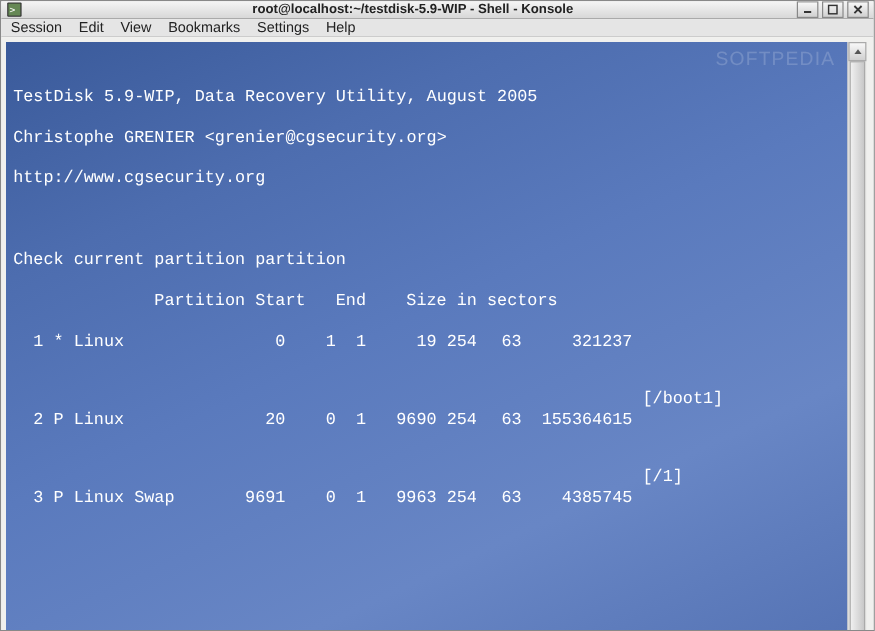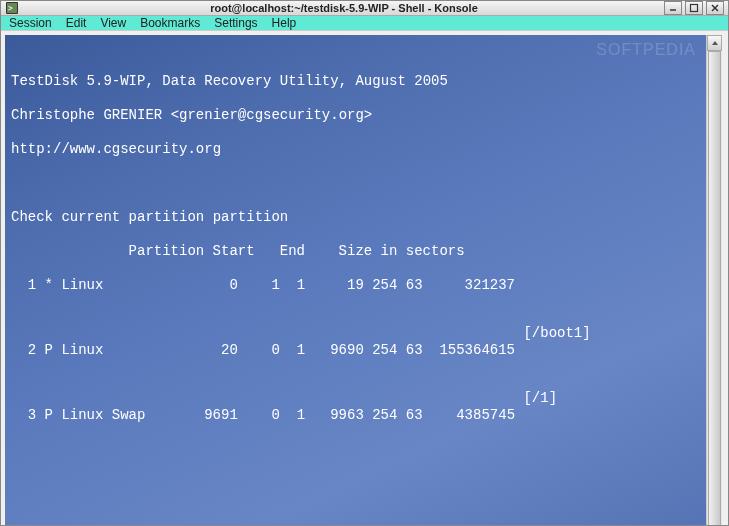--- a/index.html
+++ b/index.html
@@ -50,21 +50,21 @@
       border: 1px solid #888;
       background: linear-gradient(to bottom, #f8f8f8, #d0d0d0);
       display: flex;
       align-items: center;
       justify-content: center;
       font-size: 10px;
       line-height: 1;
       cursor: pointer;
     }
     .menubar {
-      background: #5eead4;
+      background: #e5e5e5;
       border-bottom: 1px solid #ccc;
       height: 24px;
       display: flex;
       align-items: center;
       padding: 0 8px;
       gap: 14px;
     }
     .menubar span {
       font-size: 12px;
       color: #222;
@@ -124,21 +124,21 @@
       display: flex;
     }
     .c-n { width: 3ch; text-align: right; }
     .c-f { width: 2ch; }
     .c-name { width: 16ch; }
     .c-sc { width: 6ch; text-align: right; }
     .c-sh { width: 5ch; text-align: right; }
     .c-ss { width: 3ch; text-align: right; }
     .c-ec { width: 7ch; text-align: right; }
     .c-eh { width: 4ch; text-align: right; }
-    .c-es { width: 3ch; text-align: right; }
+    .c-es { width: 3ch; text-align: right; margin-left: 12px; }
     .c-sz { width: 11ch; text-align: right; }
     .c-lb { padding-left: 1ch; margin-top: 48px; }
     .h-part { width: 5ch; padding-left: 14ch; }
     .h-start { width: 7ch; text-align: left; padding-left: 10ch; }
     .h-end { width: 11ch; text-align: right; }
     .h-size { padding-left: 4ch; }
     .watermark {
       position: absolute;
       top: 6px;
       right: 10px;

